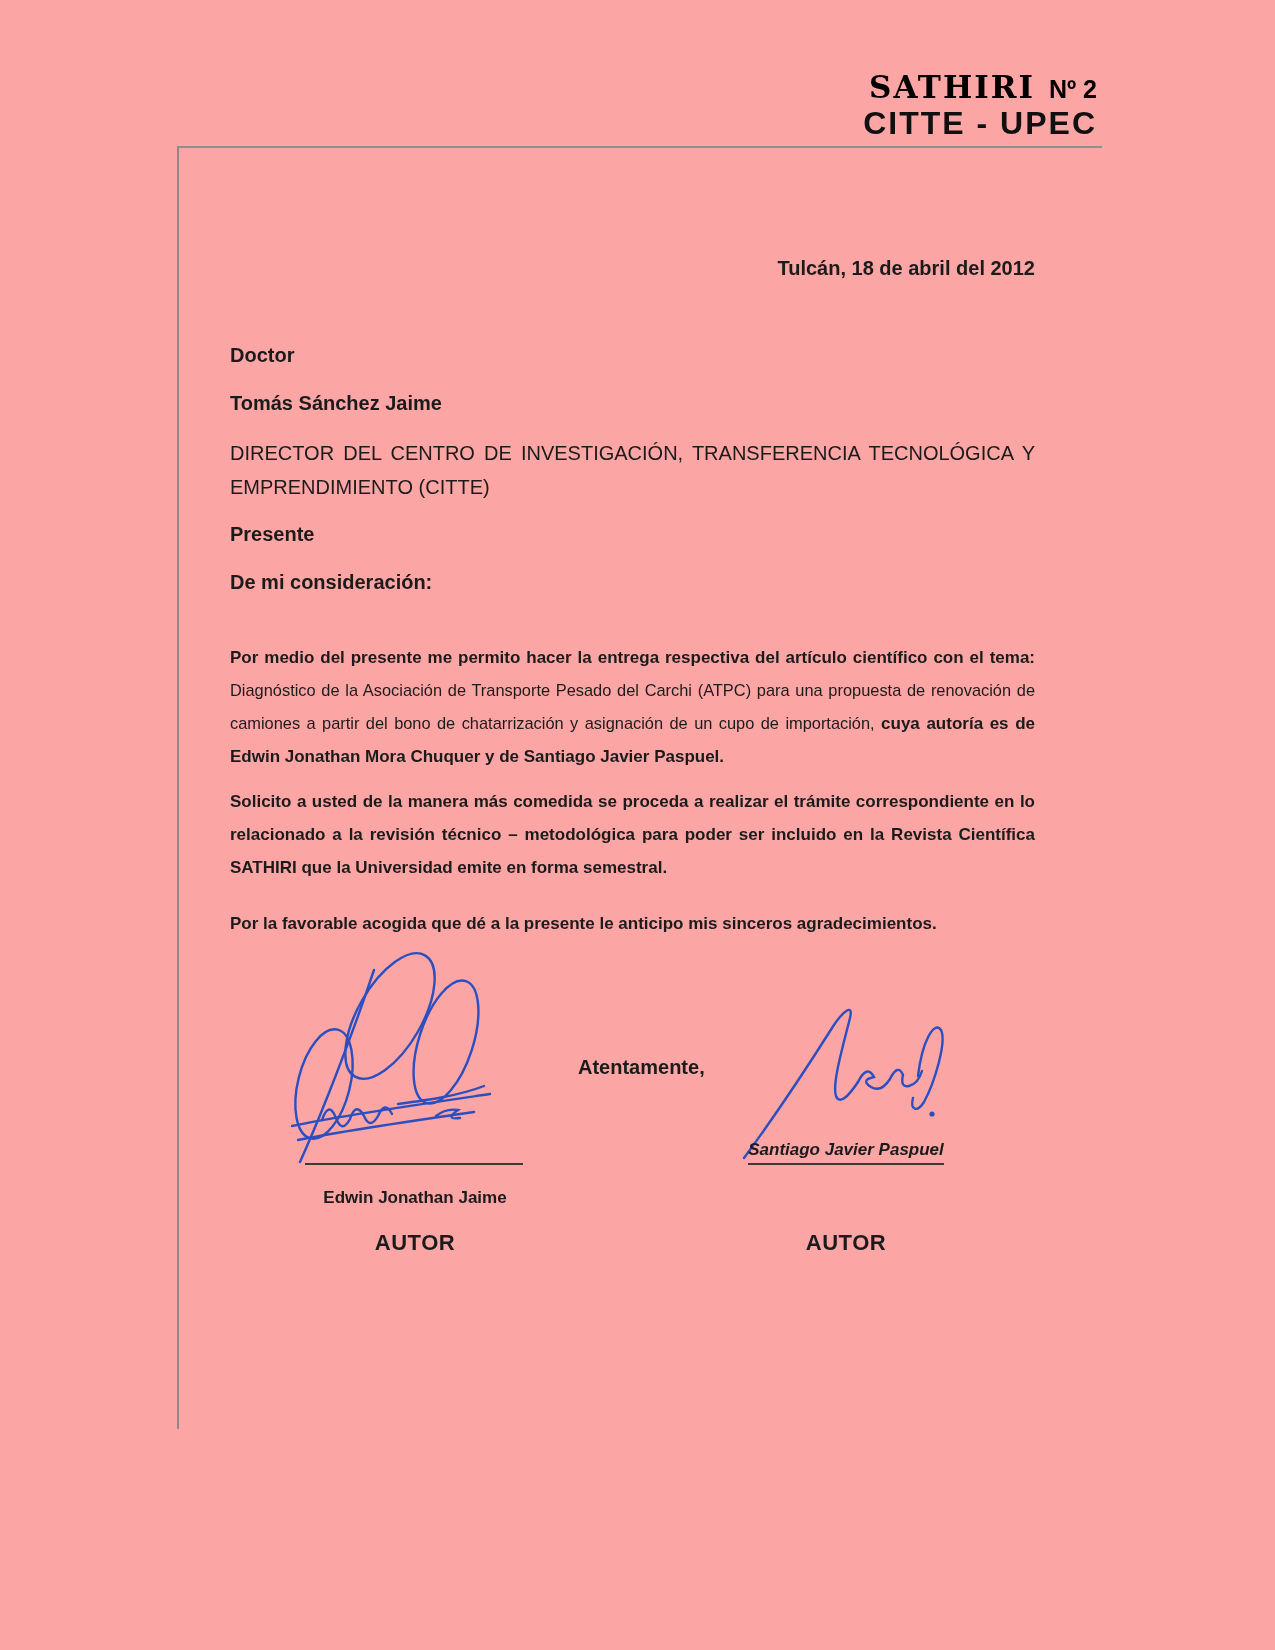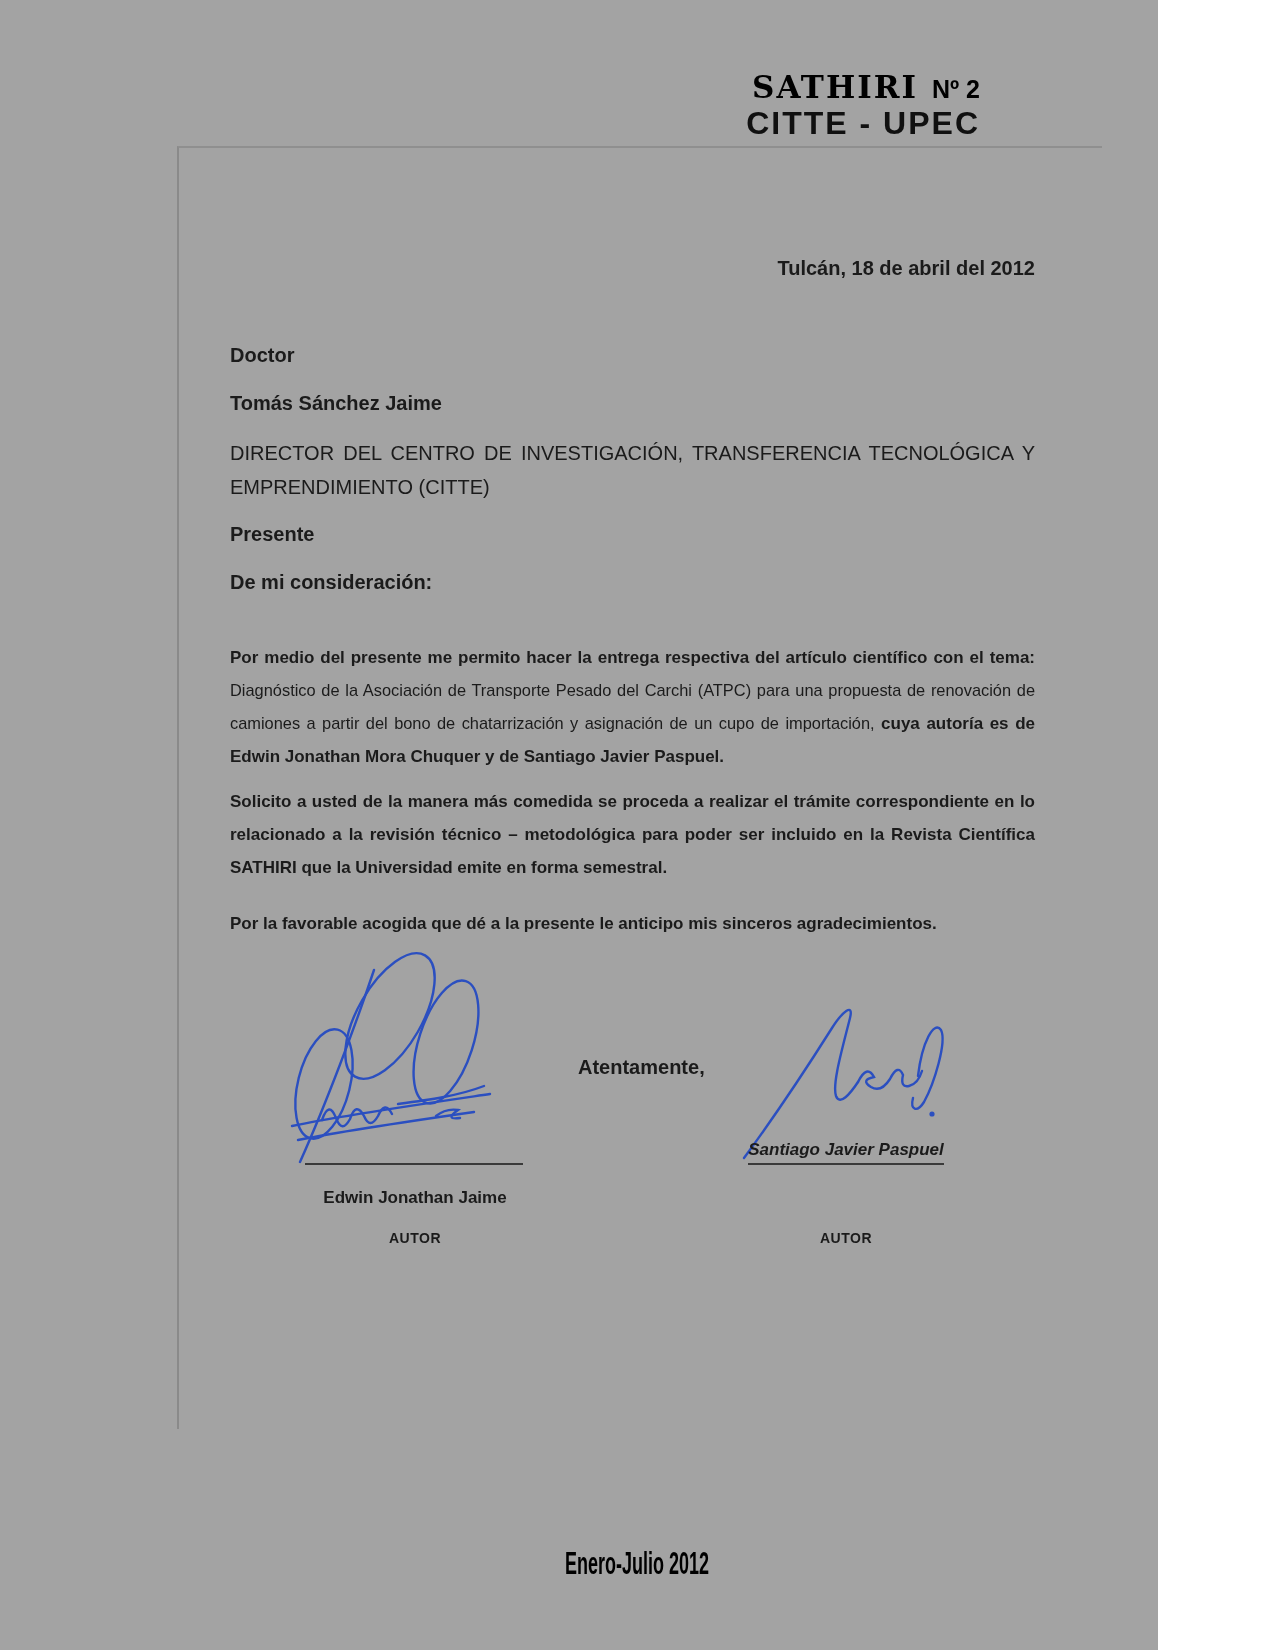--- a/index.html
+++ b/index.html
@@ -1,19 +1,19 @@
 <!DOCTYPE html>
 <html><head>
 <meta charset="utf-8">
 <style>
   html,body{margin:0;padding:0;background:#ffffff;}
   .page{
     position:relative;
-    width:1158px;height:1650px;
-    background:#a3a3a3;
+    width:1275px;height:1650px;
+    background:#fca5a5;
     font-family:"Liberation Sans", sans-serif;
     color:#1b1b1b;
     overflow:hidden;
   }
   
   .journal-header{
     position:absolute; top:70px; right:178px;
     text-align:right; line-height:1.1;
   }
   .journal-title{
@@ -61,21 +61,21 @@
   
   .sig-svg{position:absolute;}
   .sig-edwin{left:278px; top:944px; width:232px; height:230px;}
   .sig-santiago{left:736px; top:980px; width:216px; height:192px;}
   .sig-line{position:absolute; border-top:2px solid #3a3a3a; height:0;}
   .sig-line-left{left:305px; top:1163px; width:218px;}
   .sig-line-right{left:748px; top:1163px; width:196px;}
   .sig-name{position:absolute; width:240px; text-align:center; font-size:17px; font-weight:600;}
   .sig-name-left{left:295px; top:1188px;}
   .sig-name-right{left:726px; top:1140px;font-style:italic;}
-  .sig-role{position:absolute; width:240px; text-align:center; font-size:14px; font-weight:700; letter-spacing:0.5px;}
+  .sig-role{position:absolute; width:240px; text-align:center; font-size:22px; font-weight:700; letter-spacing:0.5px;}
   .sig-role-left{left:295px; top:1230px;}
   .sig-role-right{left:726px; top:1230px;}
   
   .footer{
     position:absolute; top:1546px; left:0; width:1275px;
     text-align:center;
   }
   .footer-text{
     display:inline-block;
     font-family:"Liberation Sans", sans-serif;
@@ -144,17 +144,14 @@
   </div>
 
   <div class="sig-line sig-line-left"></div>
   <div class="sig-line sig-line-right"></div>
 
   <div class="sig-name sig-name-left">Edwin Jonathan Jaime</div>
   <div class="sig-role sig-role-left">AUTOR</div>
   <div class="sig-name sig-name-right">Santiago Javier Paspuel</div>
   <div class="sig-role sig-role-right">AUTOR</div>
 
-  <div class="footer">
-    <span class="footer-text">Enero-Julio 2012</span>
-  </div>
 
 </div>
 
 </body></html>

